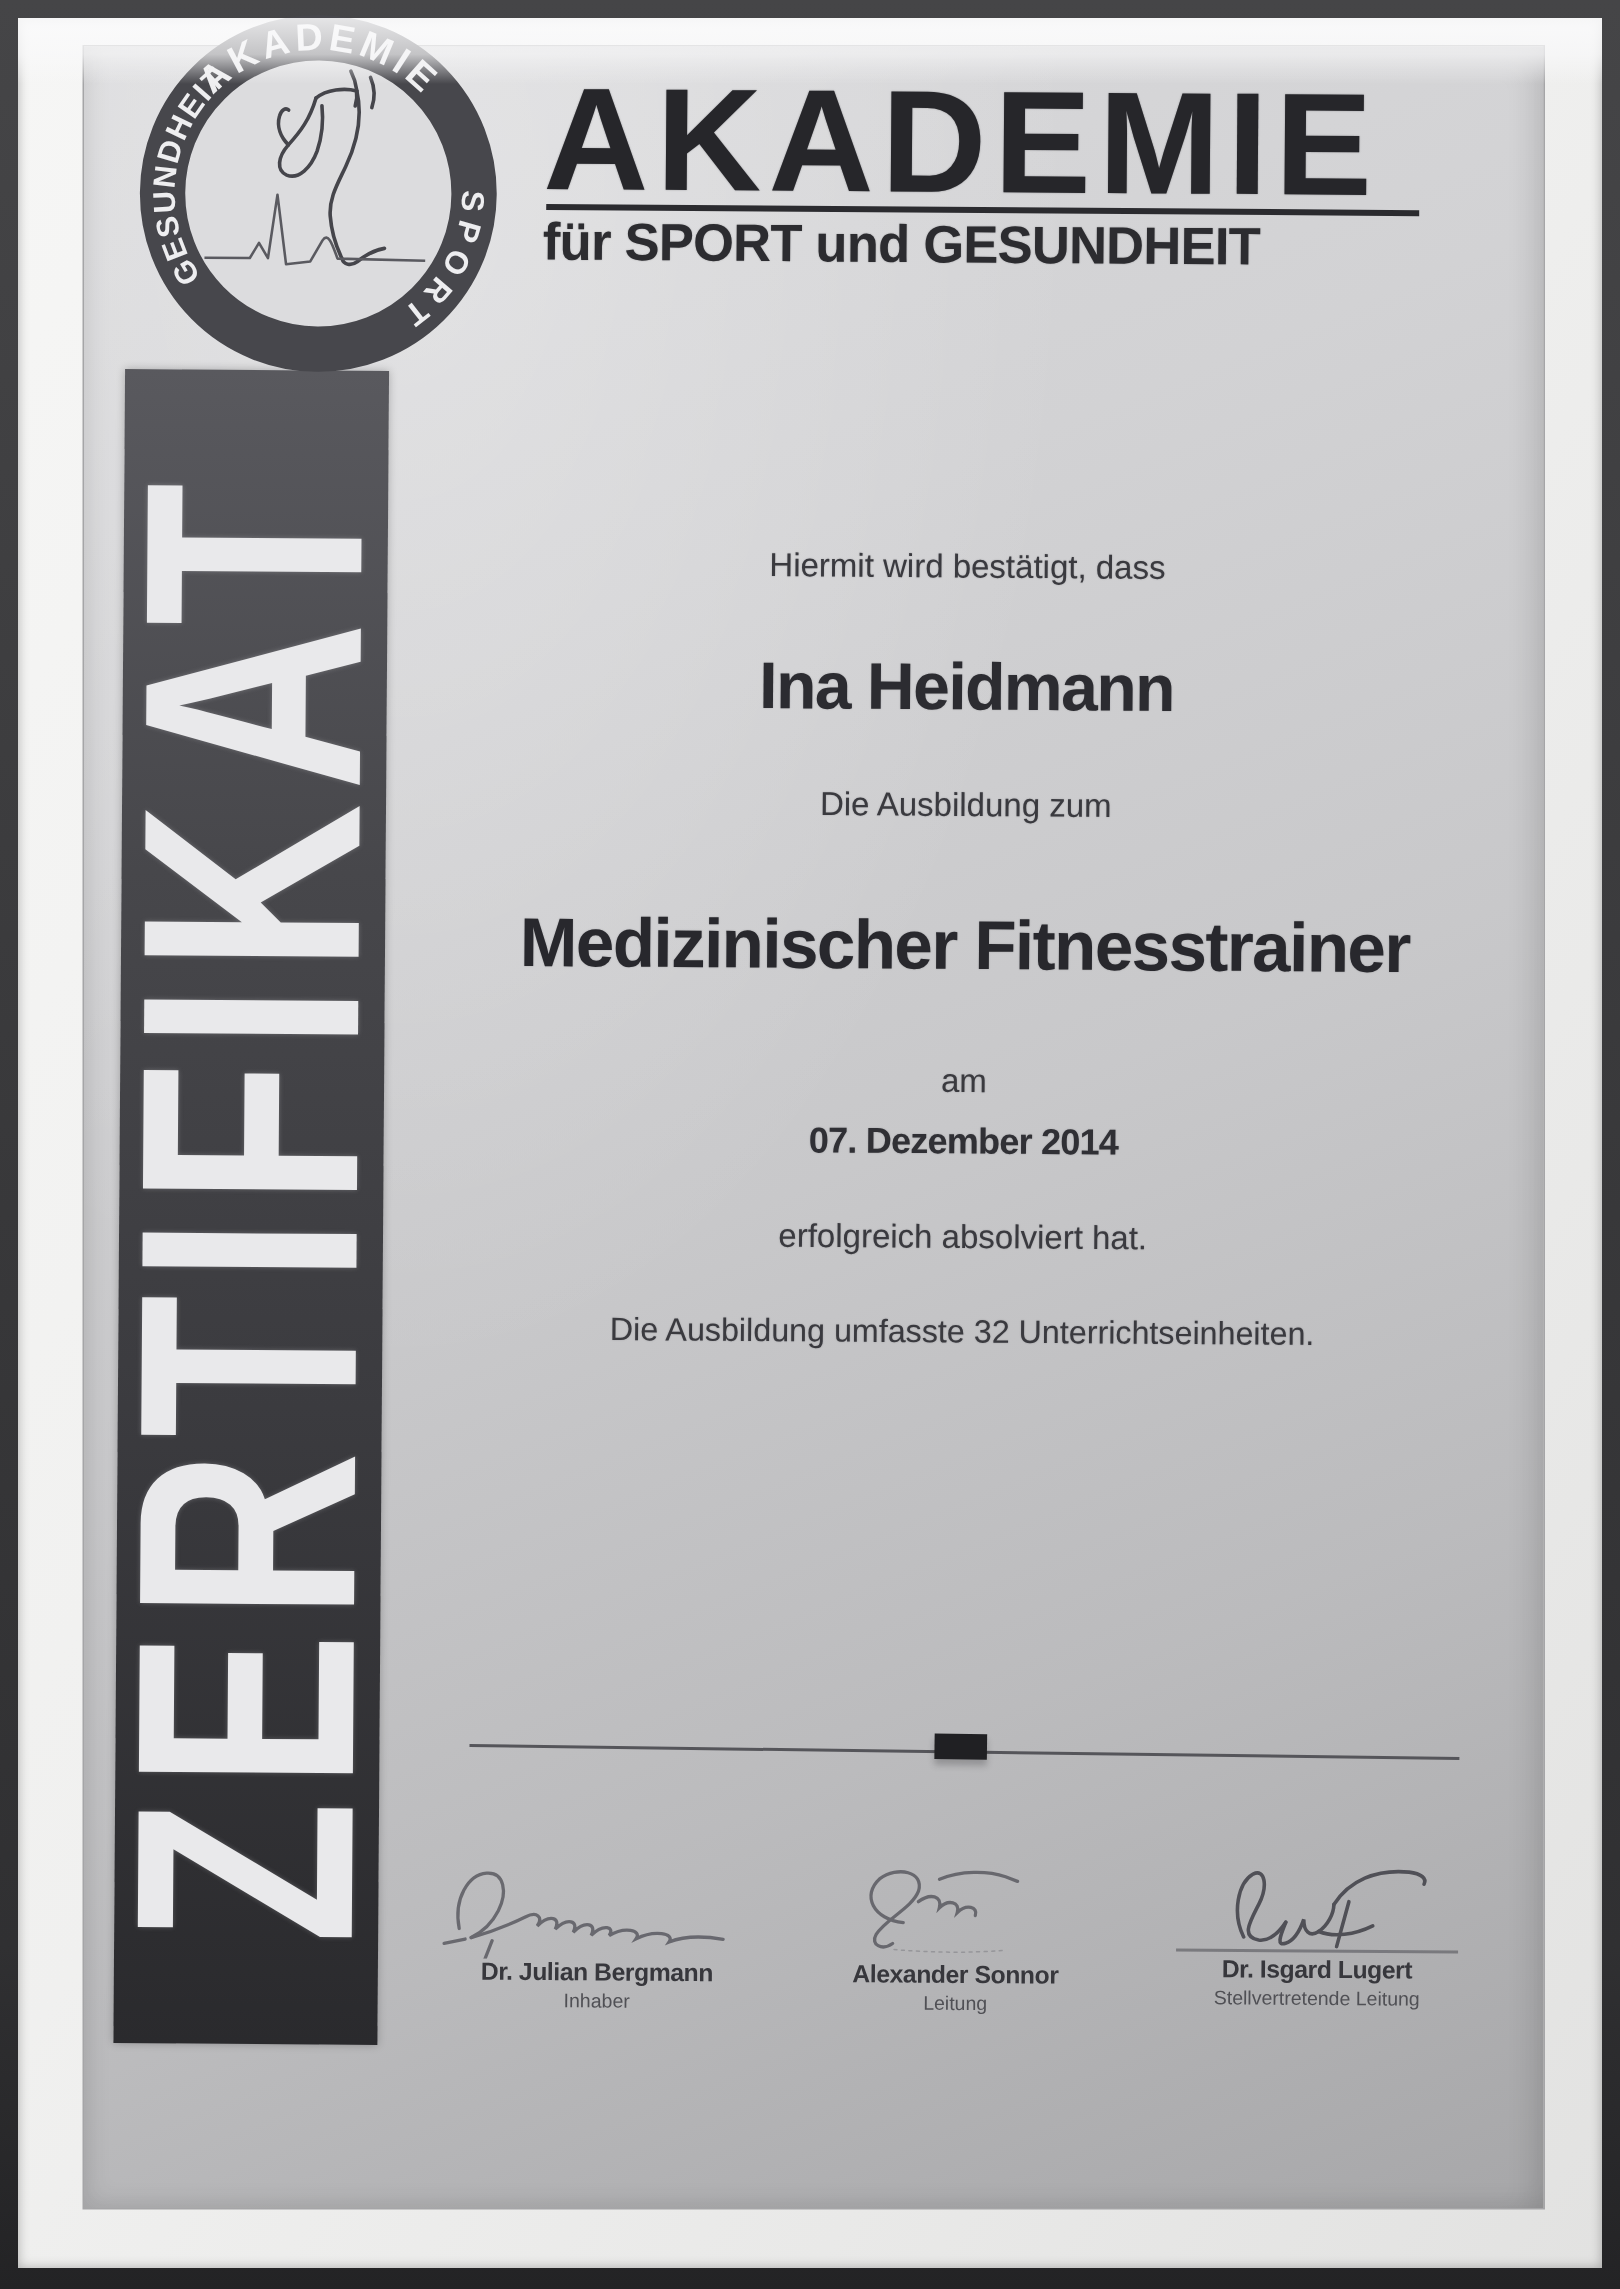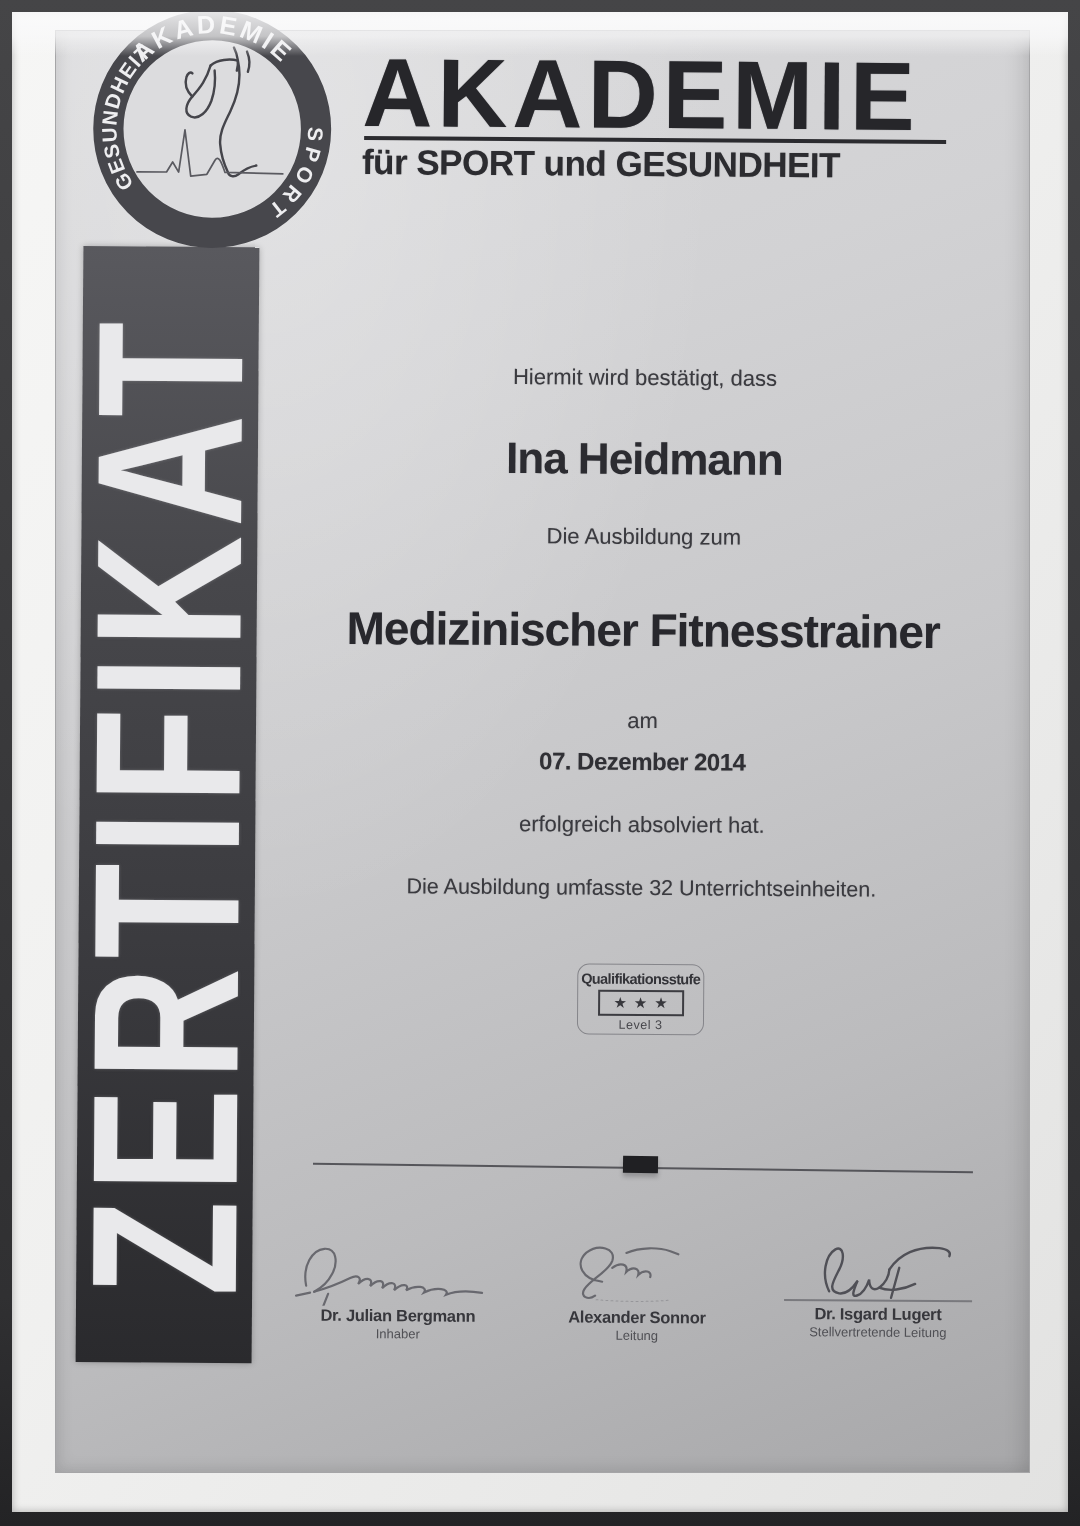--- a/index.html
+++ b/index.html
@@ -159,27 +159,20 @@
 
     <div class="bline t-intro">Hiermit wird bestätigt, dass</div>
     <div class="bline t-name">Ina Heidmann</div>
     <div class="bline t-cintro">Die Ausbildung zum</div>
     <div class="bline t-course">Medizinischer Fitnesstrainer</div>
     <div class="bline t-am">am</div>
     <div class="bline t-date">07. Dezember 2014</div>
     <div class="bline t-done">erfolgreich absolviert hat.</div>
     <div class="bline t-units">Die Ausbildung umfasste 32 Unterrichtseinheiten.</div>
 
-    <div class="badge">
-      <div class="badge-label">Qualifikationsstufe</div>
-      <div class="badge-starbox">
-        <span class="badge-stars">★★★</span>
-      </div>
-      <div class="badge-level">Level 3</div>
-    </div>
 
     <div class="divider">
       <div class="divider-line"></div>
       <div class="divider-box"></div>
     </div>
 
     <div class="sig sig-1">
       <svg width="208" height="64" viewBox="0 0 208 64" fill="none" stroke="#5b5b62" stroke-width="2.2" stroke-linecap="round" opacity=".85">
         <path d="M12,44 C8,24 18,8 30,7 C42,6 44,20 38,32 C34,40 28,46 20,50"></path>
         <path d="M20,50 C34,46 48,40 56,36 C64,32 68,36 64,42 C72,34 80,36 76,44 C84,36 92,38 88,46 C96,38 104,40 100,48 C108,40 116,42 112,48 C122,42 134,44 130,50 C142,44 156,46 152,52 C162,48 176,48 188,50"></path>

